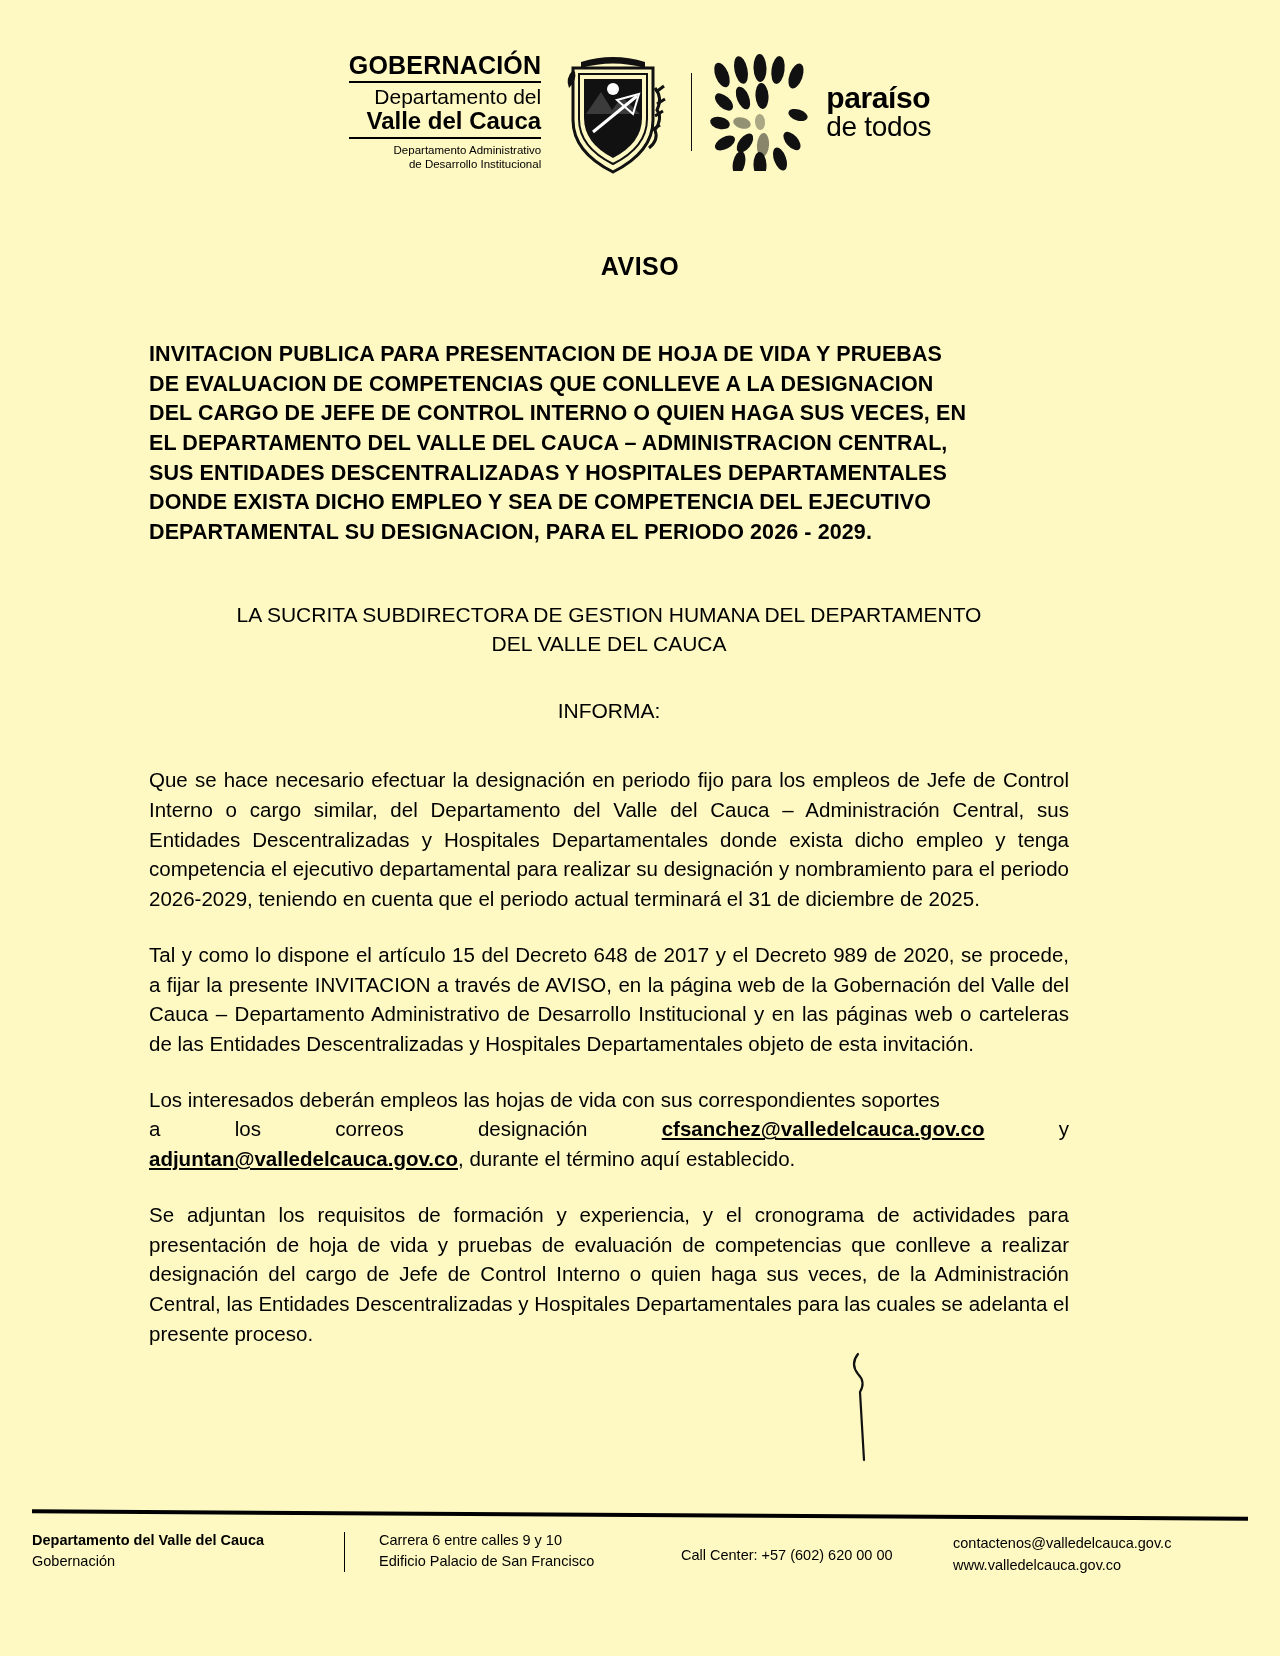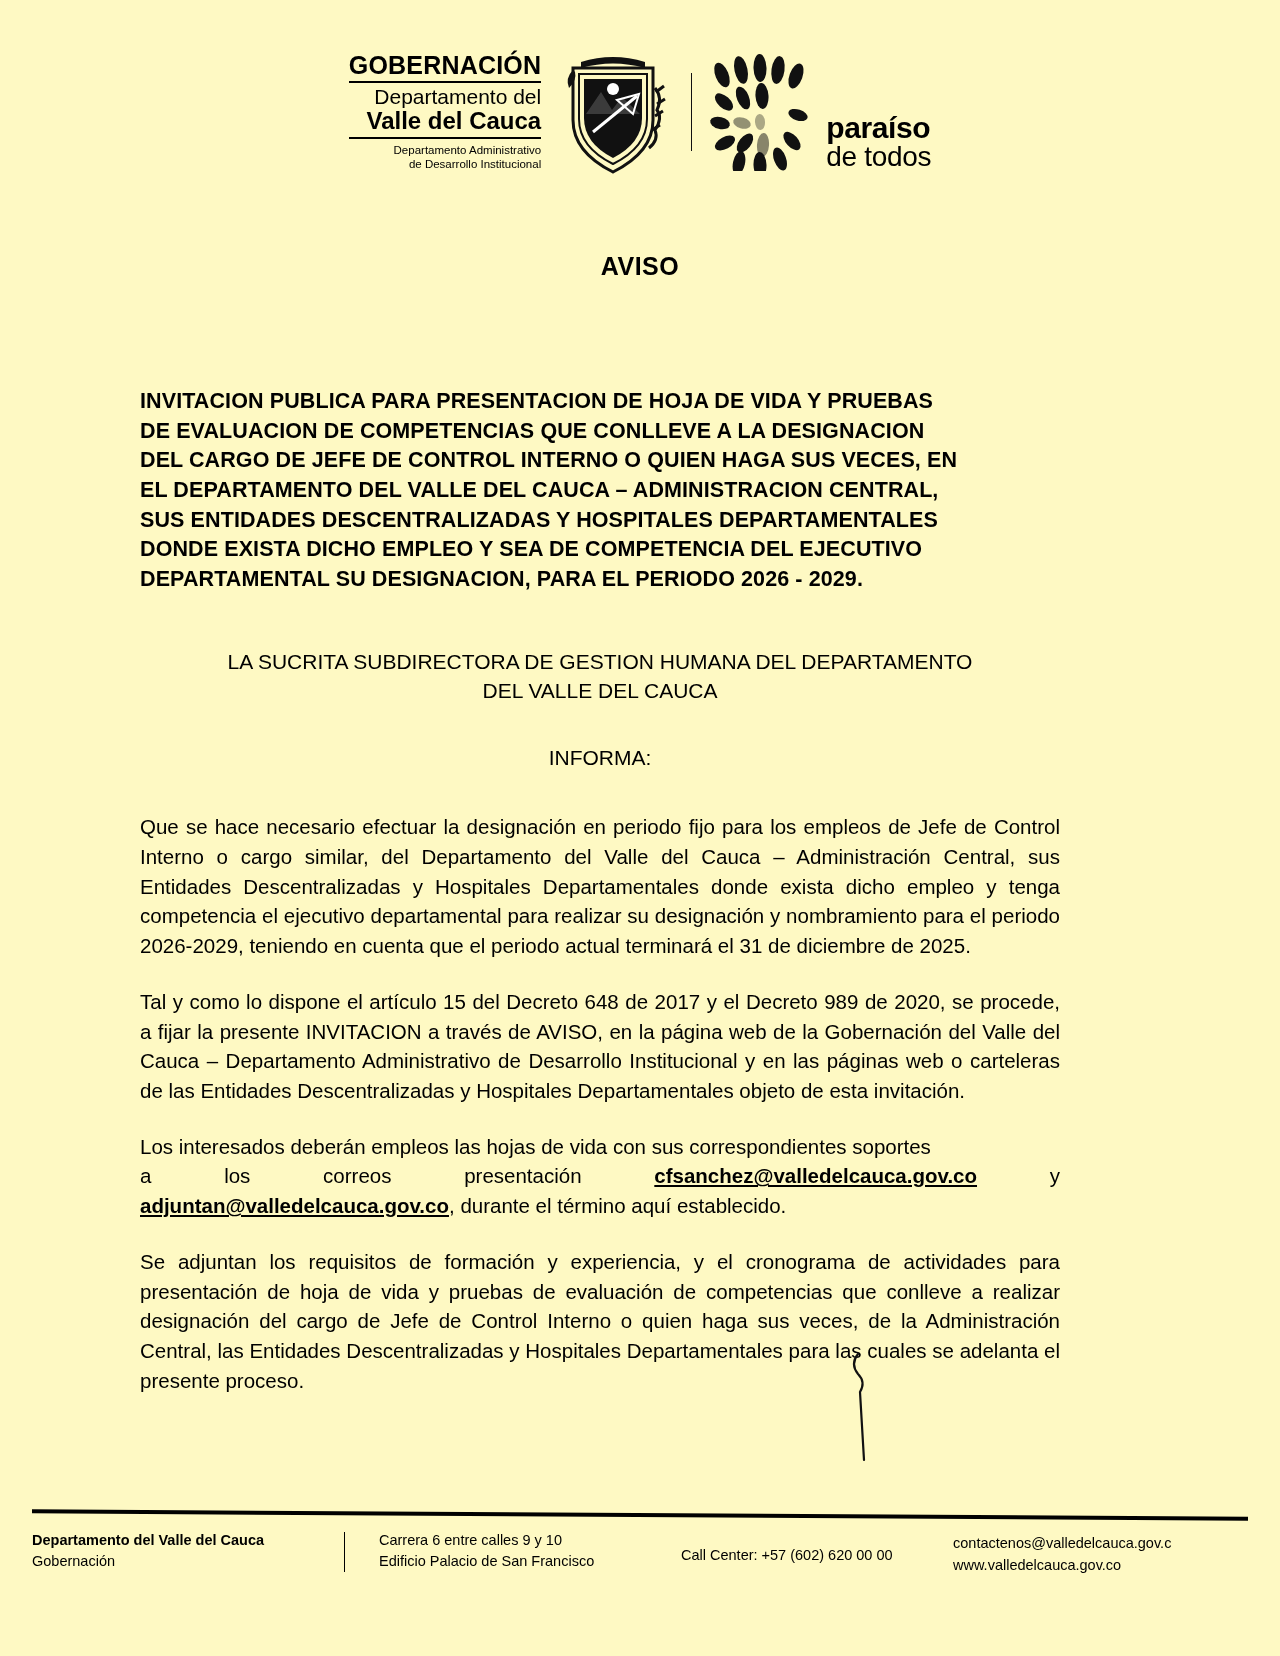--- a/index.html
+++ b/index.html
@@ -84,21 +84,21 @@
   .divider-v {
     width: 1px;
     height: 78px;
     background: #111;
     margin: 0 16px;
   }
 
   
   .paraiso {
     display: flex;
-    align-items: flex-end;
+    align-items: center;
     gap: 14px;
   }
   .burst {
     width: 104px;
     height: 118px;
     position: relative;
   }
   .paraiso-text {
     line-height: 1.0;
   }
@@ -120,23 +120,22 @@
     left: 0;
     width: 1280px;
     text-align: center;
     font-size: 25px;
     font-weight: bold;
     letter-spacing: 0.5px;
   }
   .content {
     position: absolute;
     top: 340px;
-    left: 140px;
+    left: 149px;
     width: 920px;
-    margin-top: 47px;
   }
   .heading-block {
     font-size: 21.5px;
     font-weight: bold;
     line-height: 1.38;
     text-align: justify;
     text-align-last: left;
     letter-spacing: 0.1px;
   }
   .heading-block div { white-space: nowrap; }
@@ -334,21 +333,21 @@
     <p class="para">Que se hace necesario efectuar la designación en periodo fijo para los empleos de Jefe de Control Interno o cargo similar, del Departamento del Valle del Cauca – Administración Central, sus Entidades Descentralizadas y Hospitales Departamentales donde exista dicho empleo y tenga competencia el ejecutivo departamental para realizar su designación y nombramiento para el periodo 2026-2029, teniendo en cuenta que el periodo actual terminará el 31 de diciembre de 2025.</p>
 
     <p class="para">Tal y como lo dispone el artículo 15 del Decreto 648 de 2017 y el Decreto 989 de 2020, se procede, a fijar la presente INVITACION a través de AVISO, en la página web de la Gobernación del Valle del Cauca – Departamento Administrativo de Desarrollo Institucional y en las páginas web o carteleras de las Entidades Descentralizadas y Hospitales Departamentales objeto de esta invitación.</p>
 
     <div style="margin-bottom:26px;">
       <div style="font-size:20.5px; line-height:1.45;">Los interesados deberán empleos las hojas de vida con sus correspondientes soportes</div>
       <div class="spread" style="font-size:20.5px; line-height:1.45;">
         <span>a</span>
         <span>los</span>
         <span>correos</span>
-        <span>presentación</span>
+        <span>designación</span>
         <span class="u-link">cfsanchez@valledelcauca.gov.co</span>
         <span>y</span>
       </div>
       <div style="font-size:20.5px; line-height:1.45;">
         <span class="u-link">adjuntan@valledelcauca.gov.co</span><span>, durante el término aquí establecido.</span>
       </div>
     </div>
 
     <p class="para">Se adjuntan los requisitos de formación y experiencia, y el cronograma de actividades para presentación de hoja de vida y pruebas de evaluación de competencias que conlleve a realizar designación del cargo de Jefe de Control Interno o quien haga sus veces, de la Administración Central, las Entidades Descentralizadas y Hospitales Departamentales para las cuales se adelanta el presente proceso.</p>
 

